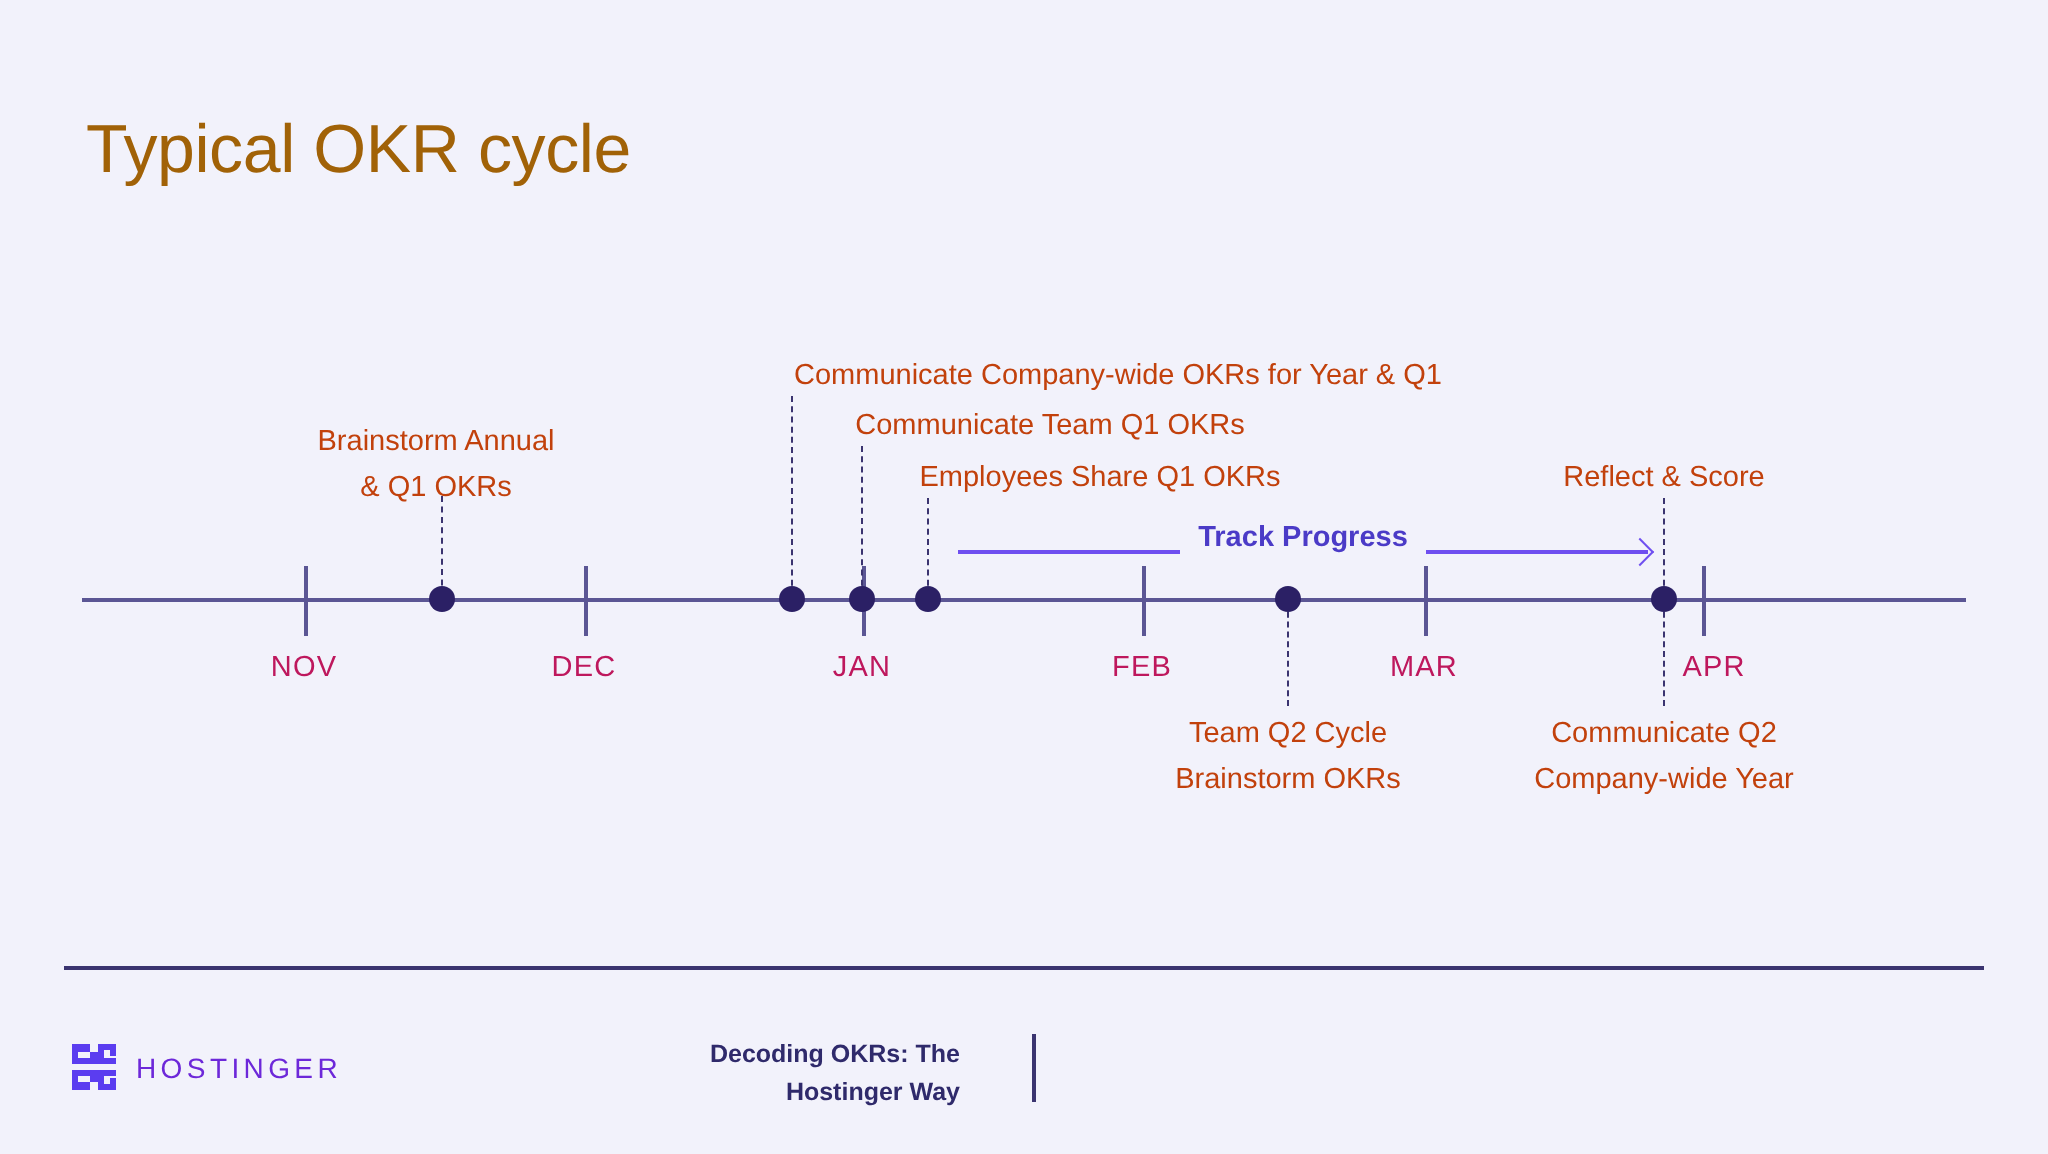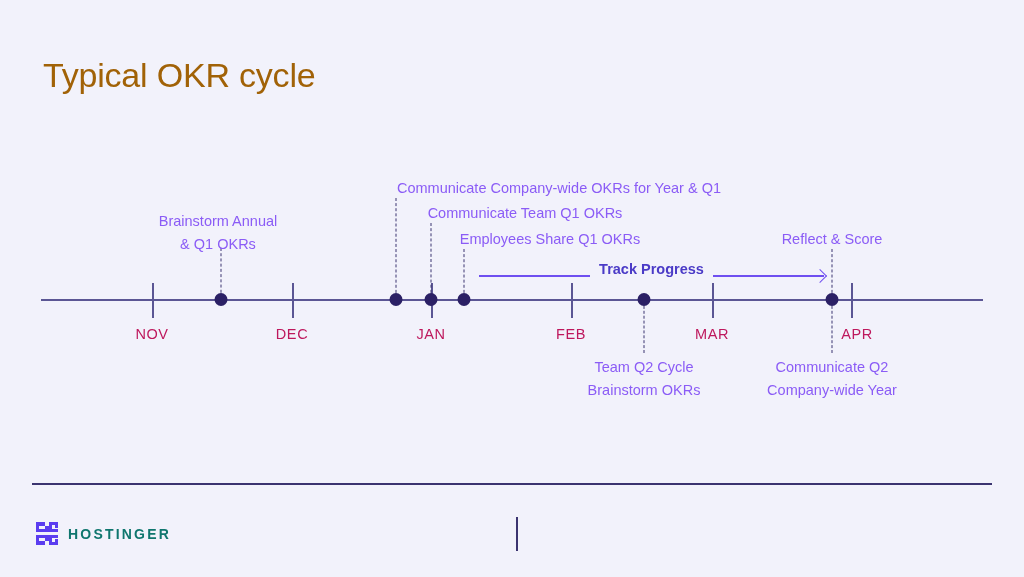--- a/index.html
+++ b/index.html
@@ -74,21 +74,21 @@
     width: 0;
     border-left: 1.6px dashed #3b3470;
     transform: translateX(-50%);
   }
 
   
   .event-label {
     position: absolute;
     font-size: 14.5px;
     line-height: 1.62;
-    color: #8b5cf6;
+    color: #c2410c;
     white-space: pre-line;
     transform: translateX(-50%);
     text-align: center;
   }
 
   
   .track-progress {
     position: absolute;
     left: 479px;
     top: 255px;
@@ -144,23 +144,23 @@
     align-items: center;
     gap: 10px;
   }
   .brand-mark {
     width: 22px;
     height: 23px;
     flex: 0 0 auto;
   }
   .brand-name {
     font-size: 14px;
-    font-weight: bold;
+    font-weight: normal;
     letter-spacing: 2.2px;
-    color: #0f766e;
+    color: #6d28d9;
   }
   .footer-caption {
     position: absolute;
     left: 300px;
     top: 518px;
     width: 180px;
     text-align: right;
     font-size: 12.5px;
     font-weight: bold;
     line-height: 1.5;
@@ -254,15 +254,17 @@
   <div class="brand">
     <svg class="brand-mark" viewBox="0 0 22 23">
       <g fill="#5b3df0">
         <path d="M0 0 H6 V4 H3 V7 H9 V4 H6 V0 H9 V4 H13 V0 H22 V6 H19 V3 H16 V7 H22 V10 H0 Z"></path>
         <path d="M0 13 H22 V16 H16 V20 H19 V17 H22 V23 H13 V19 H9 V23 H6 V19 H9 V16 H3 V19 H6 V23 H0 Z"></path>
       </g>
     </svg>
     <span class="brand-name">HOSTINGER</span>
   </div>
 
+  <div class="footer-caption">Decoding OKRs: The
+Hostinger Way</div>
   <div class="footer-divider"></div>
 
 </div>
 
 </body></html>

